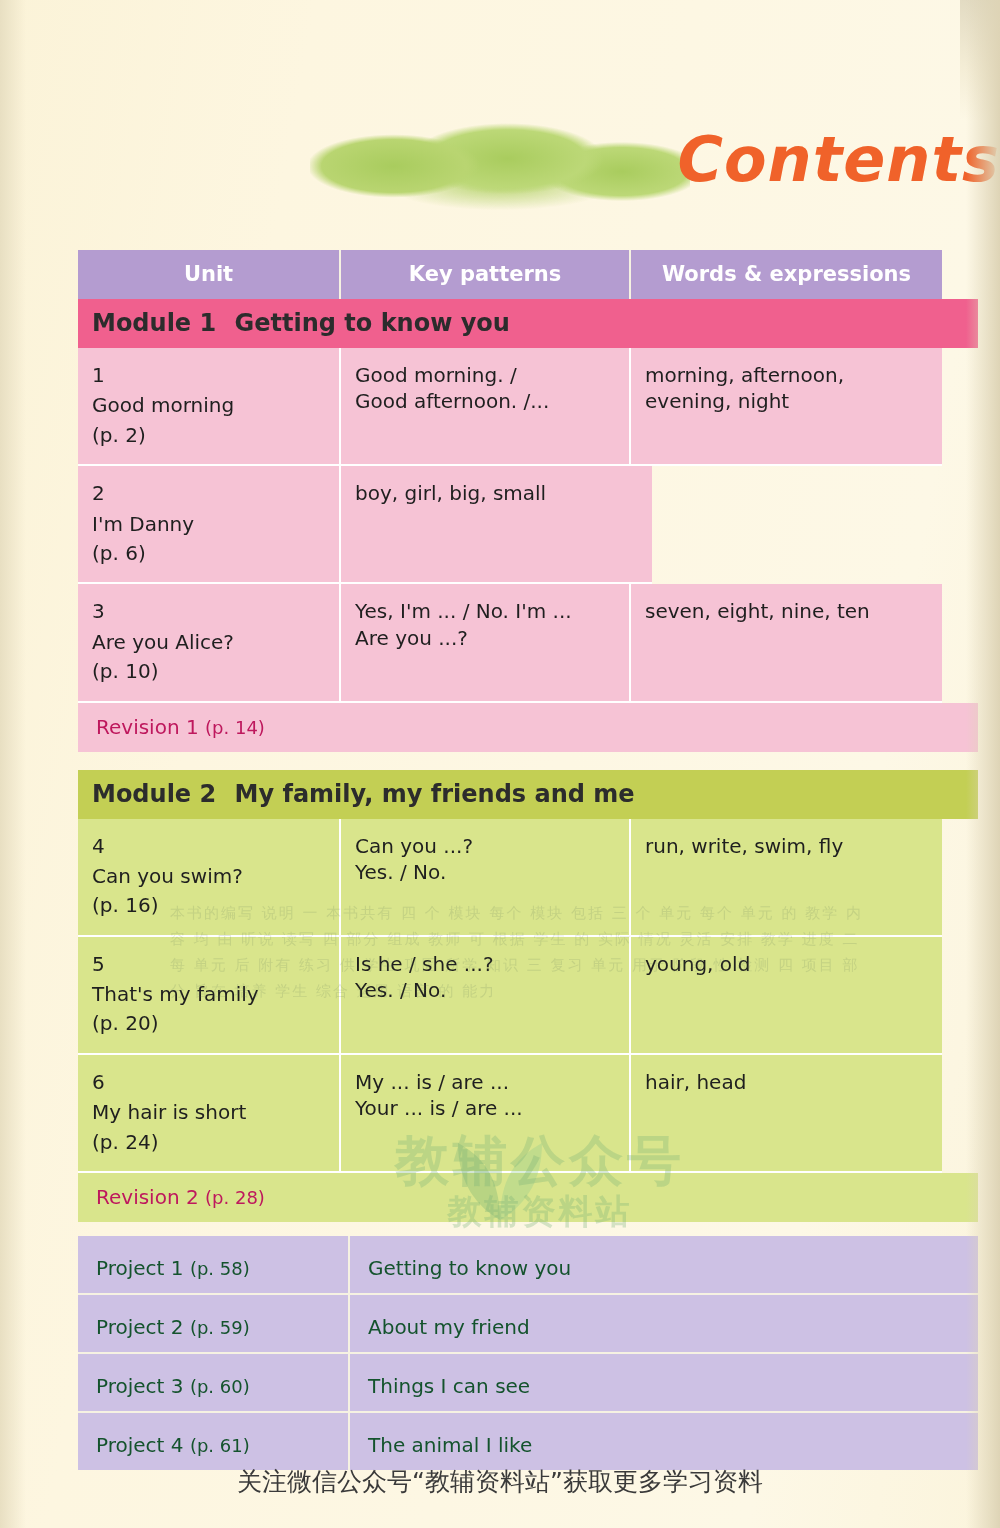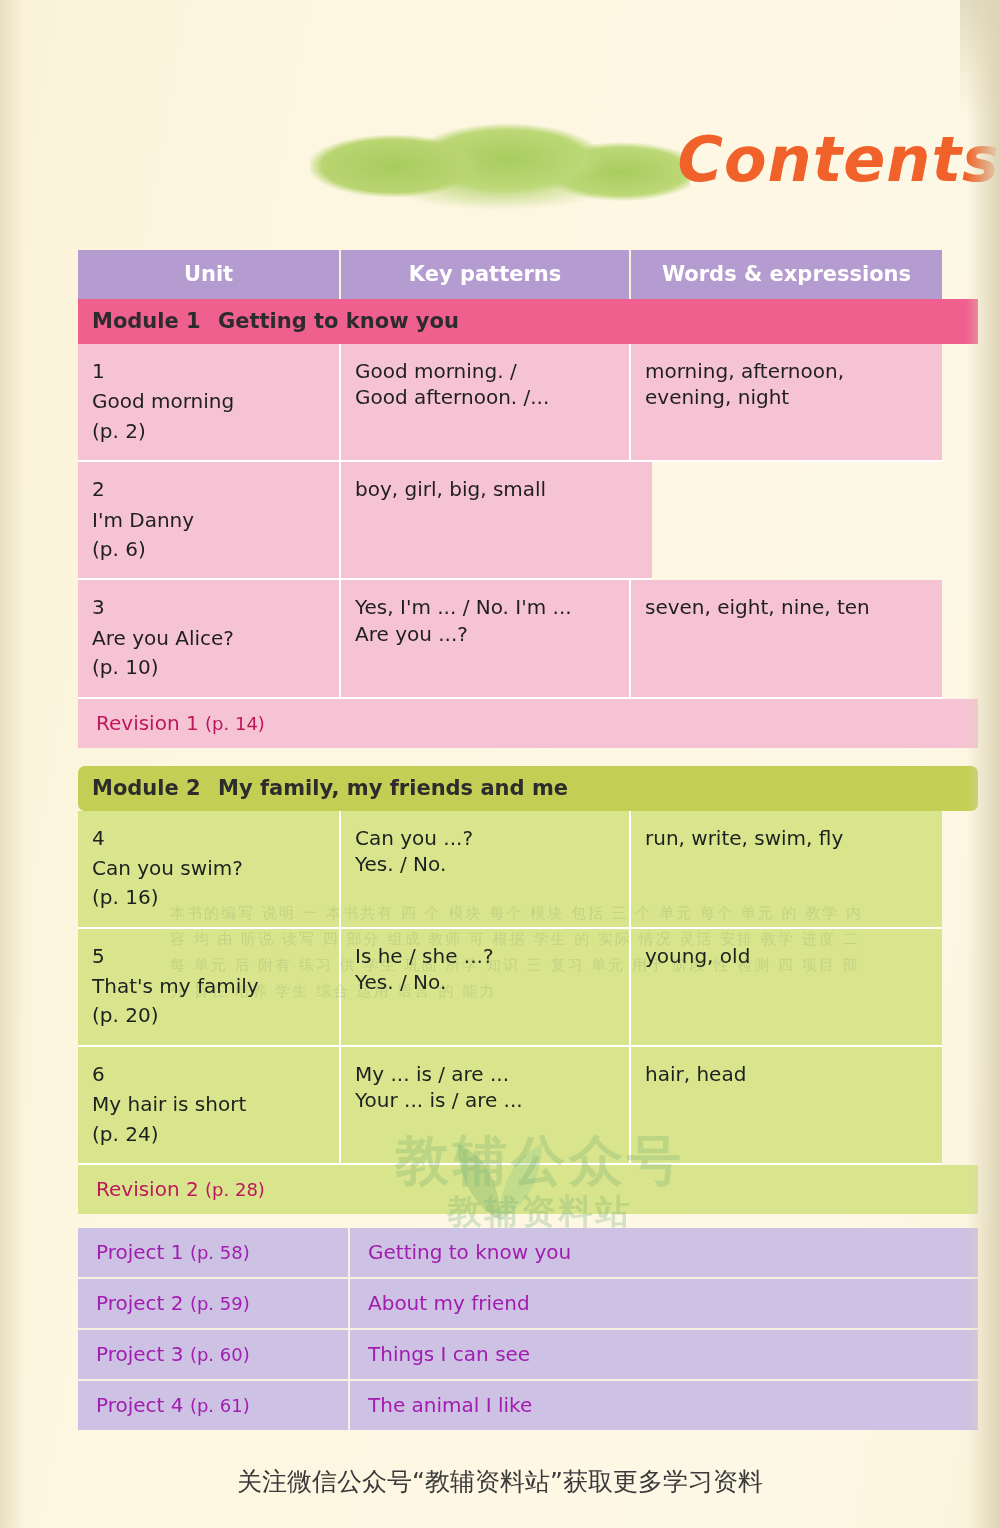--- a/index.html
+++ b/index.html
@@ -103,29 +103,29 @@
     font-size: 21px;
     font-weight: bold;
     text-align: center;
     padding: 12px 0 13px;
     border-right: 2px solid #f6f2e2;
   }
   .header-row .cell:last-child { border-right: none; }
 
   .module-bar {
     padding: 10px 0 11px 14px;
-    font-size: 21px;
+    font-size: 24px;
     font-weight: bold;
     color: #2c2c2c;
     width: 900px;
     box-sizing: border-box;
   }
   .module-bar .mod-label { margin-right: 10px; }
   .module-bar.pink { background: #f0608e; }
-  .module-bar.green { background: #c3cf54; border-radius: 7px; }
+  .module-bar.green { background: #c3cf54; }
 
   .body-row { }
   .body-row .cell {
     padding: 14px 12px 16px 14px;
     box-sizing: border-box;
     font-size: 20px;
     color: #1f1f1f;
     line-height: 1.32;
   }
   .pink-body .cell { background: #f6c3d5; }
@@ -153,23 +153,23 @@
   .revision .rev-page { font-size: 18px; }
 
   .gap { height: 18px; }
 
   
   .projects { margin-top: 14px; }
   .proj-row { display: flex; width: 900px; }
   .proj-row .pcell {
     background: #cdc1e4;
     box-sizing: border-box;
-    padding: 12px 0 13px 18px;
+    padding: 20px 0 13px 18px;
     font-size: 20px;
-    color: #a21caf;
+    color: #14532d;
     border-bottom: 2px solid #f6f2e2;
   }
   .proj-row:last-child .pcell { border-bottom: none; }
   .proj-name { width: 272px; border-right: 2px solid #f6f2e2; }
   .proj-title { width: 628px; }
   .proj-page { font-size: 18px; }
 
   
   .watermark {
     position: absolute;

